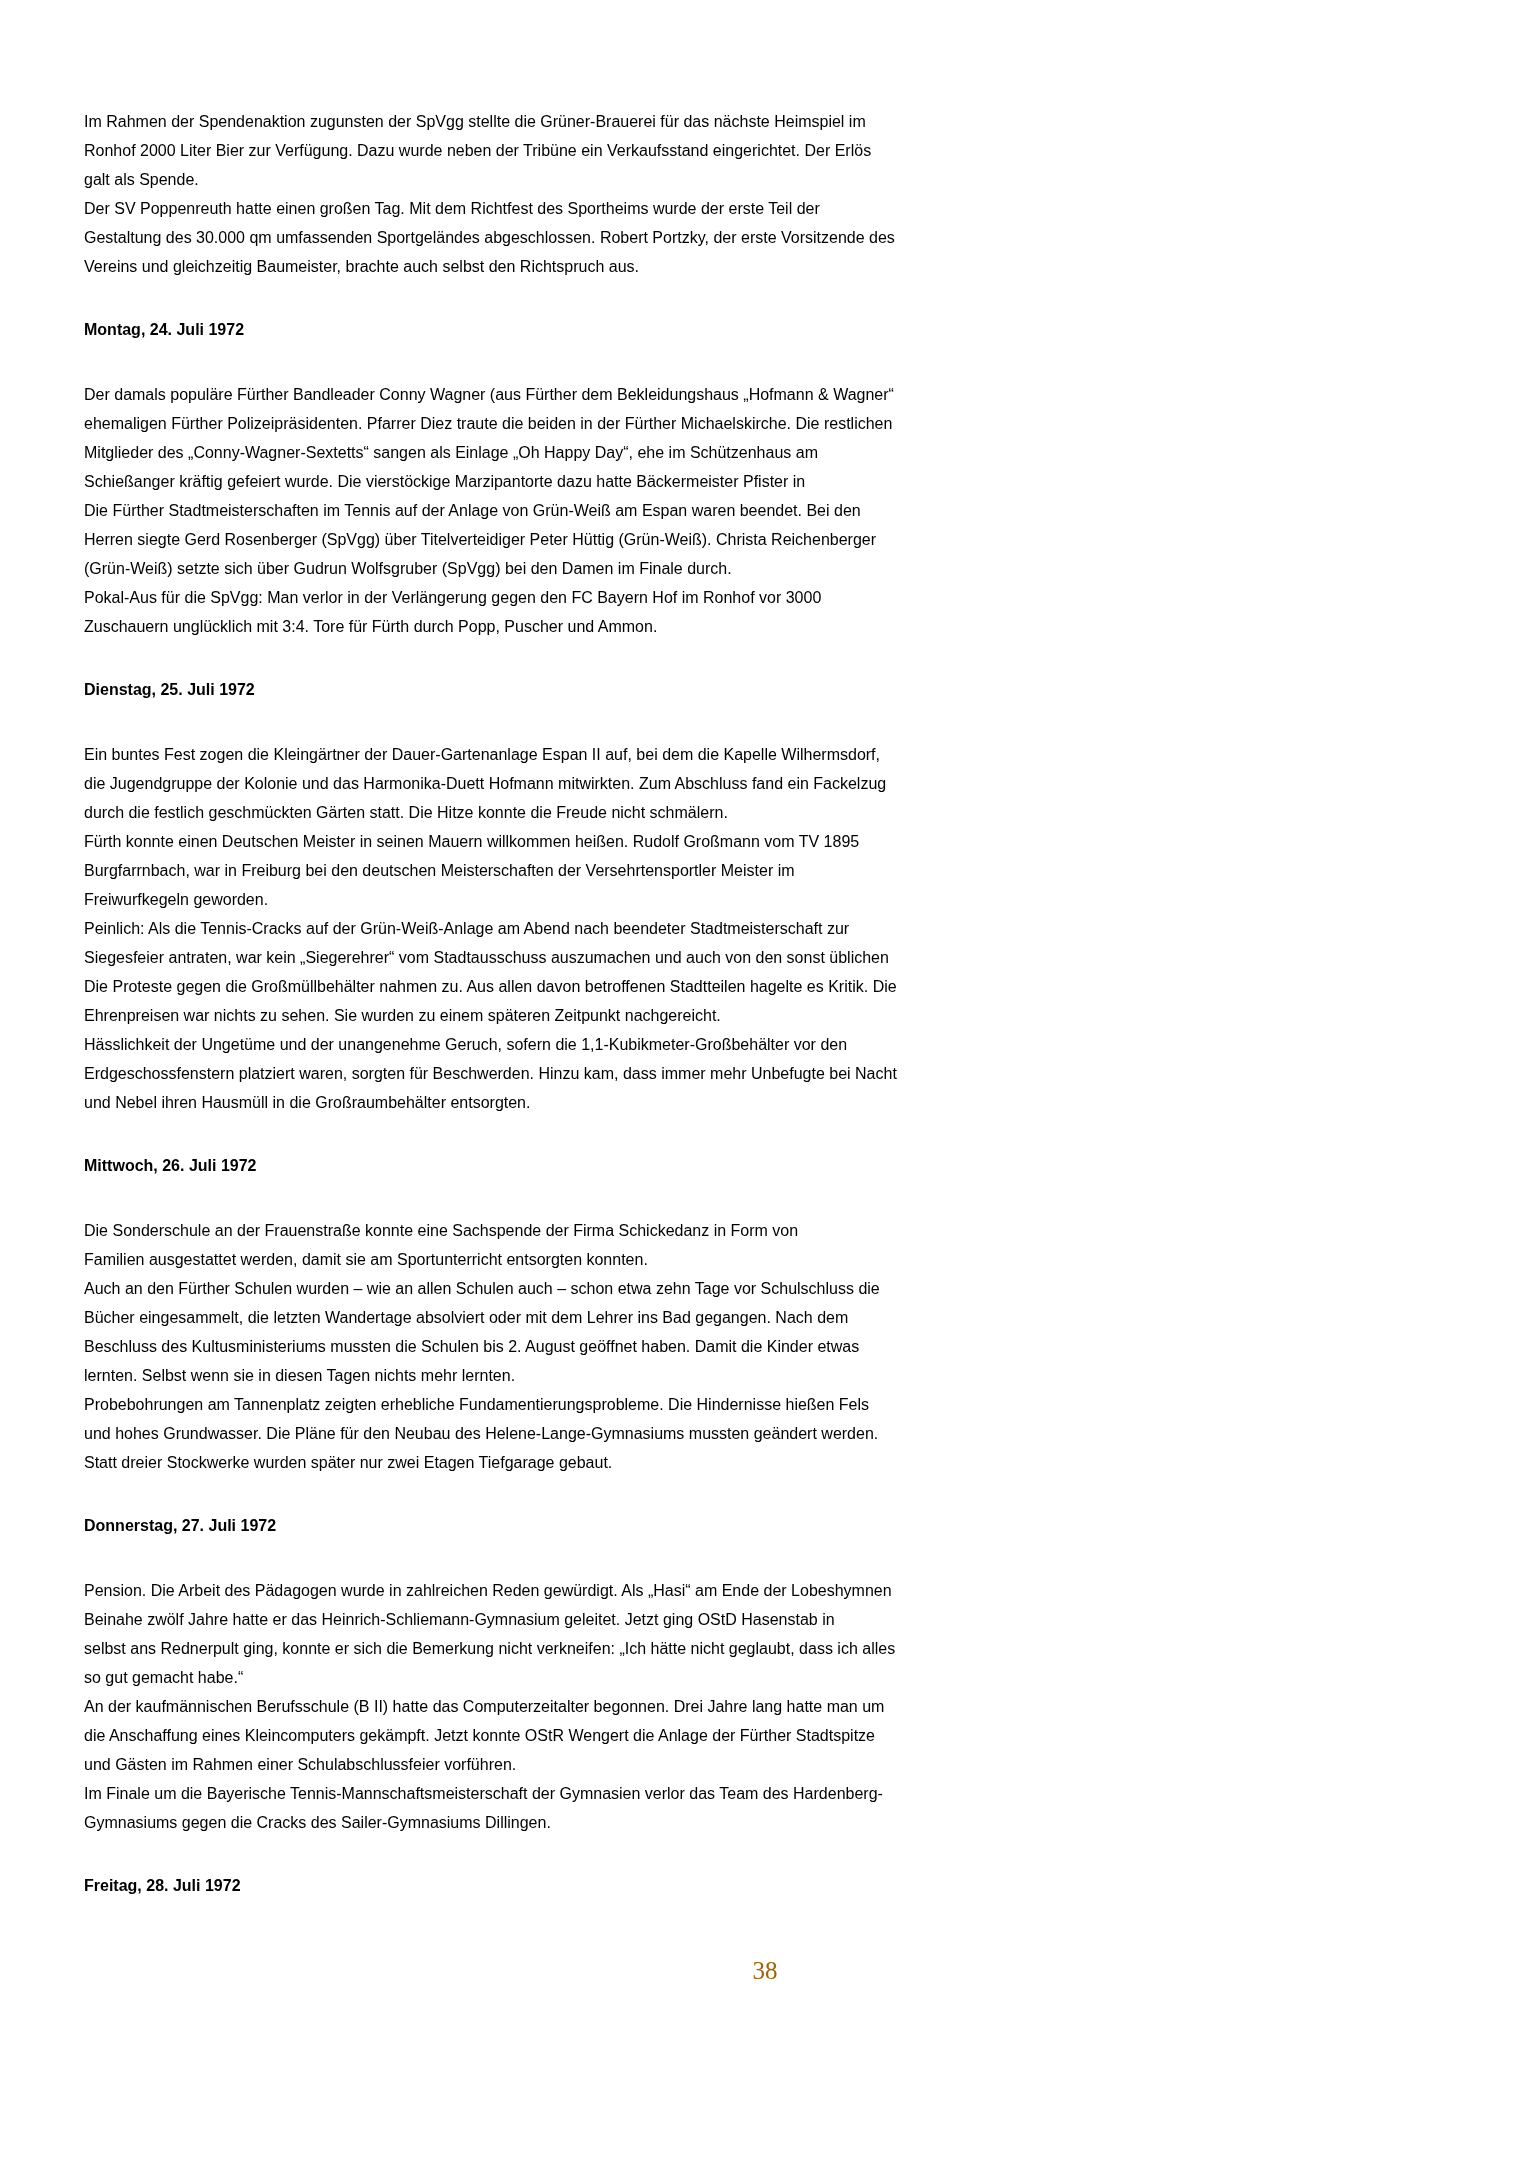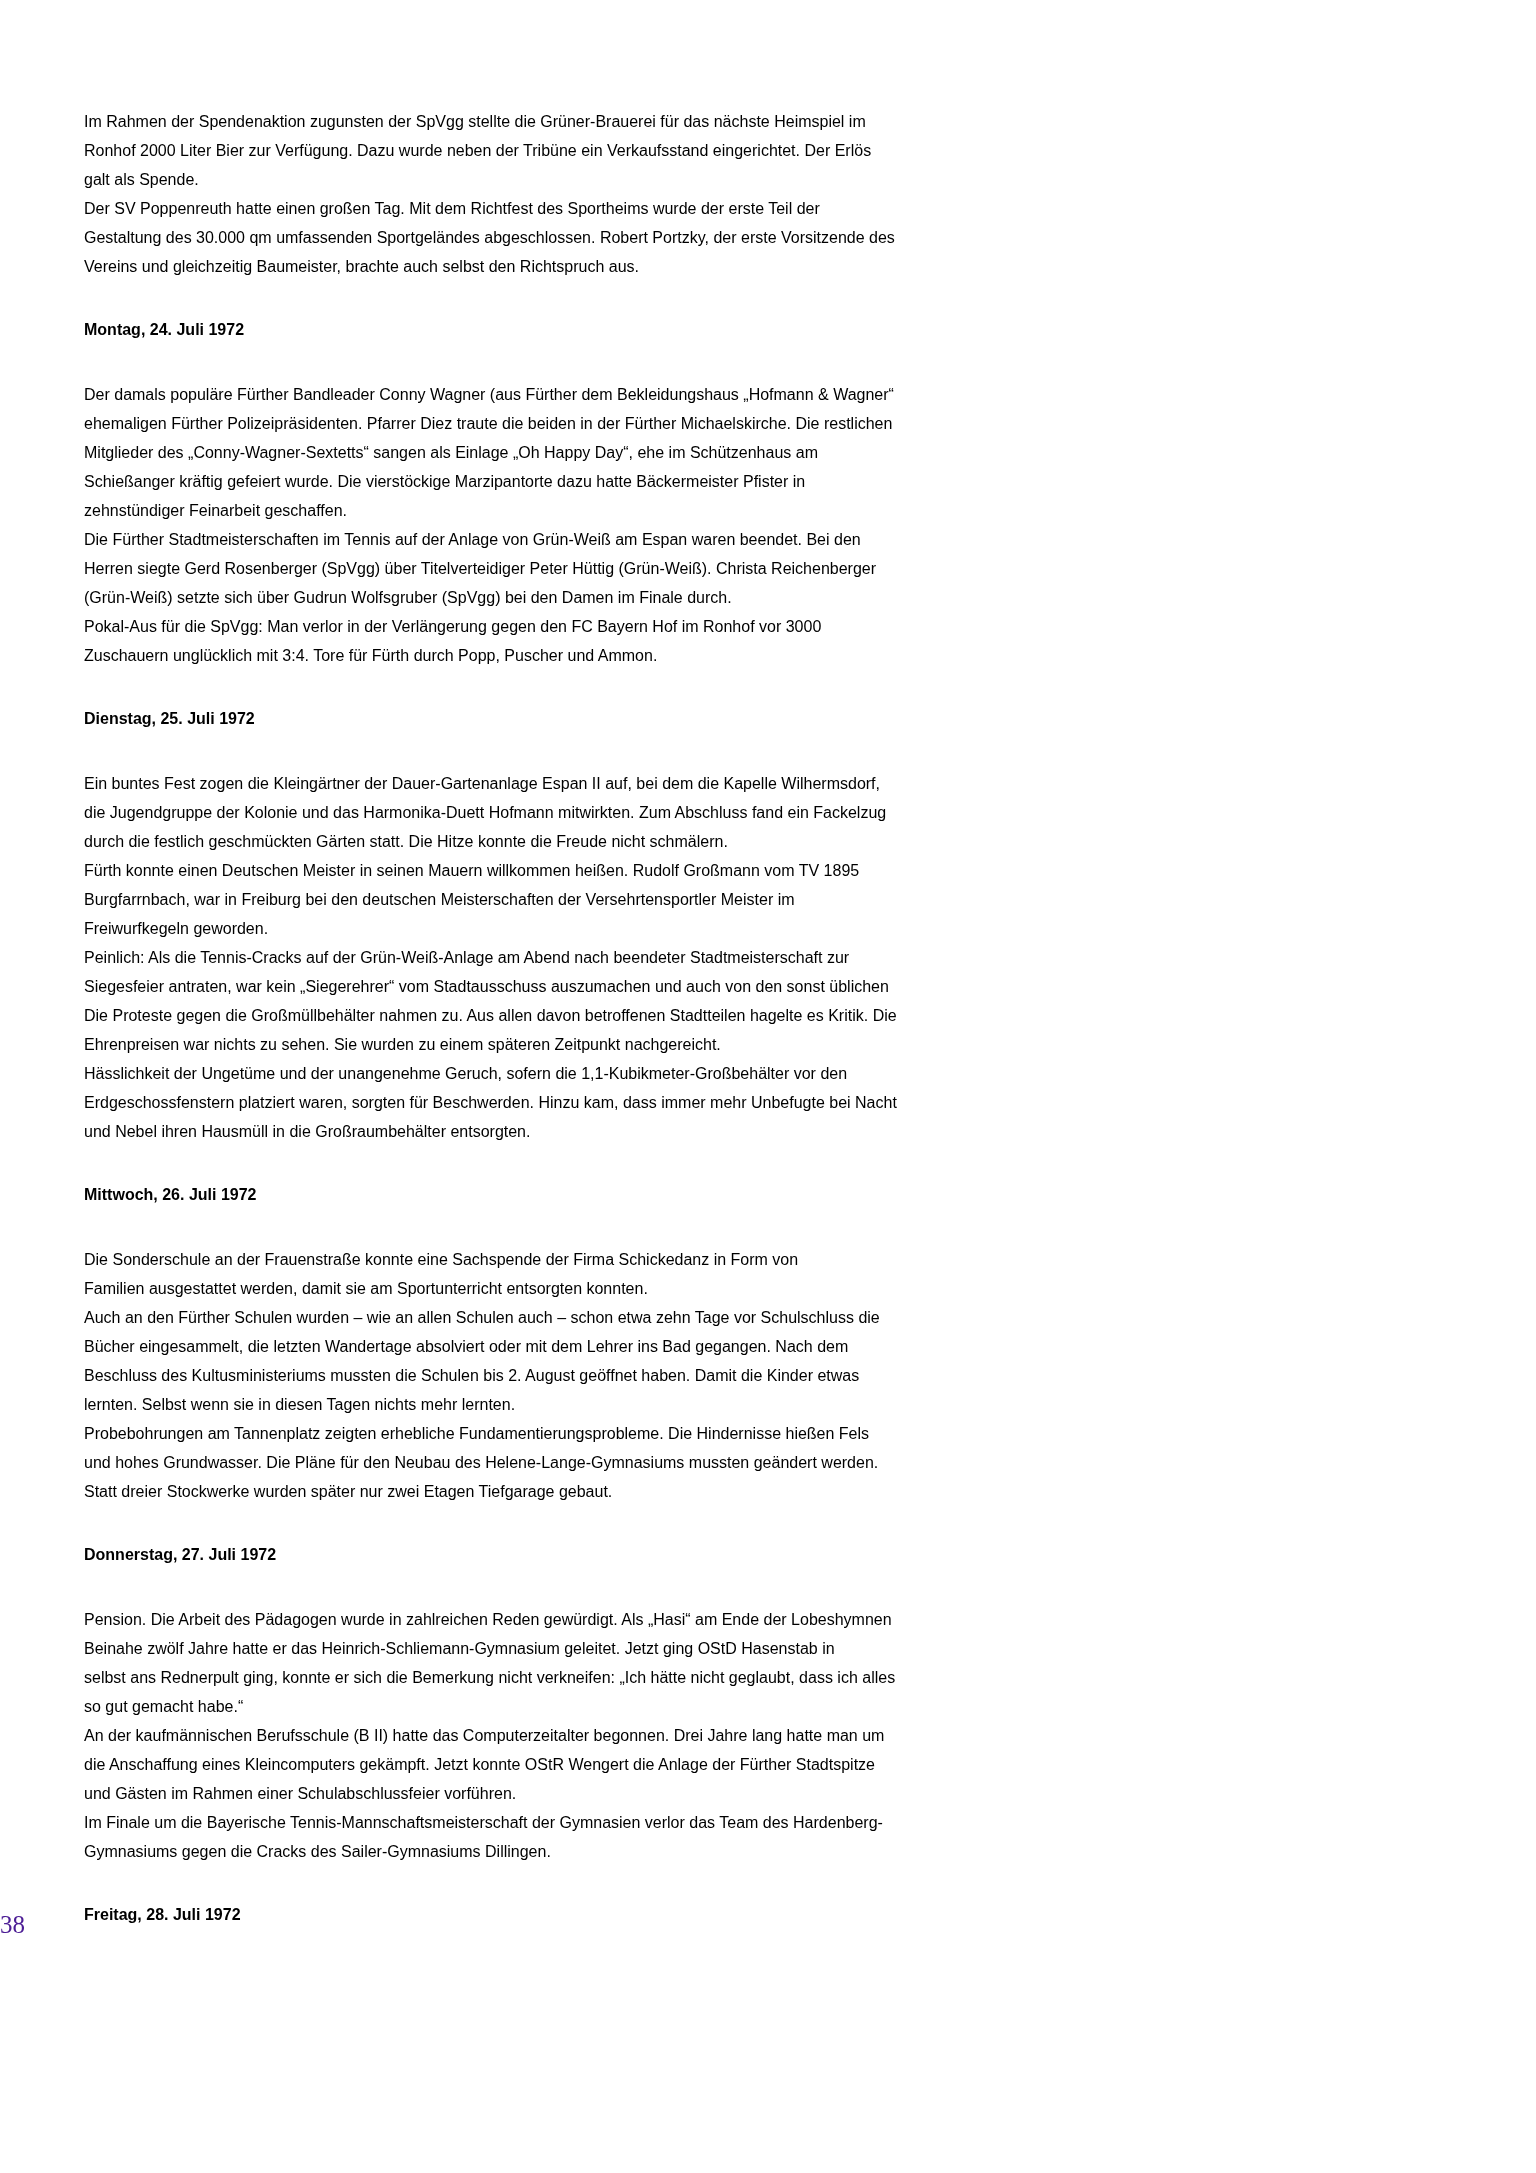--- a/index.html
+++ b/index.html
@@ -34,28 +34,28 @@
   }
   .heading {
     font-weight: bold;
     margin: 34px 0 36px 0;
     white-space: pre;
     height: 29px;
     line-height: 29px;
   }
   .footer {
     position: absolute;
-    top: 1910px;
+    top: 1956px;
     left: 0;
     width: 1530px;
-    text-align: left;
+    text-align: center;
     font-family: "Liberation Serif", "DejaVu Serif", serif;
     font-size: 25px;
     line-height: 29px;
-    color: #4c1d95;
+    color: #a16207;
   }
 </style>
 </head>
 <body>
 
 <div class="page">
   <div class="content" id="doc-content">
       <div class="para">
         <div class="line">Im Rahmen der Spendenaktion zugunsten der SpVgg stellte die Grüner-Brauerei für das nächste Heimspiel im</div>
         <div class="line">Ronhof 2000 Liter Bier zur Verfügung. Dazu wurde neben der Tribüne ein Verkaufsstand eingerichtet. Der Erlös</div>
@@ -63,21 +63,20 @@
         <div class="line">Der SV Poppenreuth hatte einen großen Tag. Mit dem Richtfest des Sportheims wurde der erste Teil der</div>
         <div class="line">Gestaltung des 30.000 qm umfassenden Sportgeländes abgeschlossen. Robert Portzky, der erste Vorsitzende des</div>
         <div class="line">Vereins und gleichzeitig Baumeister, brachte auch selbst den Richtspruch aus.</div>
       </div>
       <div class="heading">Montag, 24. Juli 1972</div>
       <div class="para">
         <div class="line">Der damals populäre Fürther Bandleader Conny Wagner (aus Fürther dem Bekleidungshaus „Hofmann &amp; Wagner“</div>
         <div class="line">ehemaligen Fürther Polizeipräsidenten. Pfarrer Diez traute die beiden in der Fürther Michaelskirche. Die restlichen</div>
         <div class="line">Mitglieder des „Conny-Wagner-Sextetts“ sangen als Einlage „Oh Happy Day“, ehe im Schützenhaus am</div>
         <div class="line">Schießanger kräftig gefeiert wurde. Die vierstöckige Marzipantorte dazu hatte Bäckermeister Pfister in</div>
-        <div class="line">zehnstündiger Feinarbeit geschaffen.</div>
         <div class="line">Die Fürther Stadtmeisterschaften im Tennis auf der Anlage von Grün-Weiß am Espan waren beendet. Bei den</div>
         <div class="line">Herren siegte Gerd Rosenberger (SpVgg) über Titelverteidiger Peter Hüttig (Grün-Weiß). Christa Reichenberger</div>
         <div class="line">(Grün-Weiß) setzte sich über Gudrun Wolfsgruber (SpVgg) bei den Damen im Finale durch.</div>
         <div class="line">Pokal-Aus für die SpVgg: Man verlor in der Verlängerung gegen den FC Bayern Hof im Ronhof vor 3000</div>
         <div class="line">Zuschauern unglücklich mit 3:4. Tore für Fürth durch Popp, Puscher und Ammon.</div>
       </div>
       <div class="heading">Dienstag, 25. Juli 1972</div>
       <div class="para">
         <div class="line">Ein buntes Fest zogen die Kleingärtner der Dauer-Gartenanlage Espan II auf, bei dem die Kapelle Wilhermsdorf,</div>
         <div class="line">die Jugendgruppe der Kolonie und das Harmonika-Duett Hofmann mitwirkten. Zum Abschluss fand ein Fackelzug</div>

